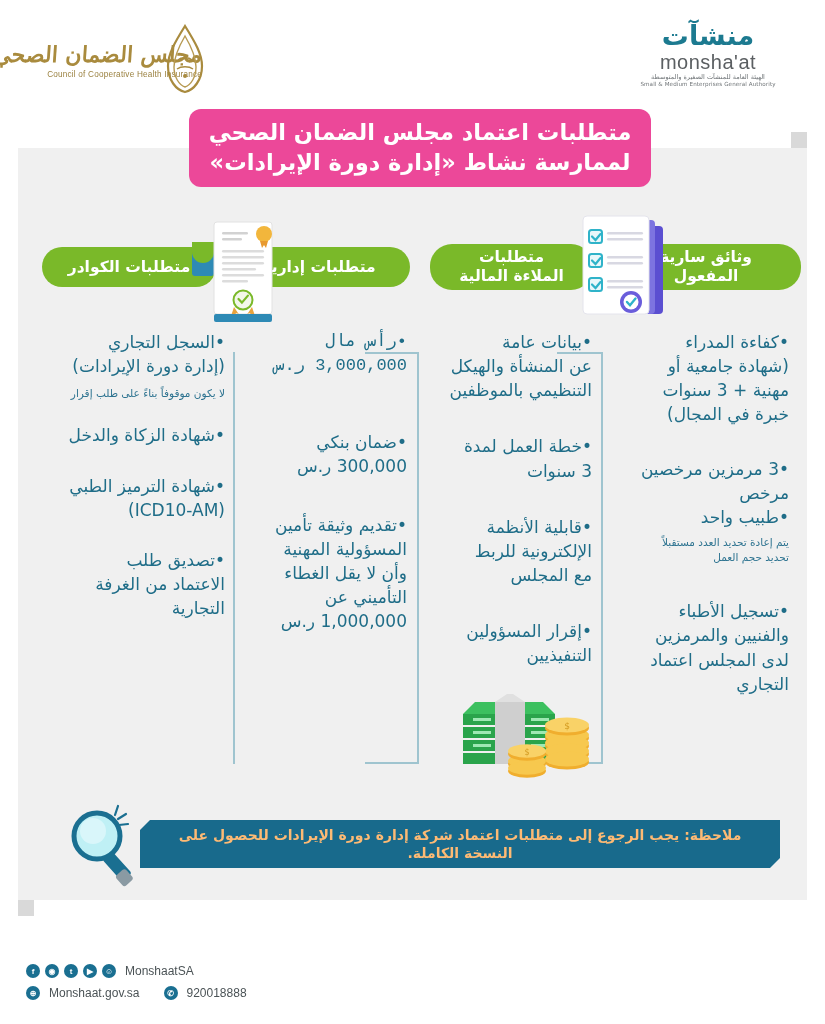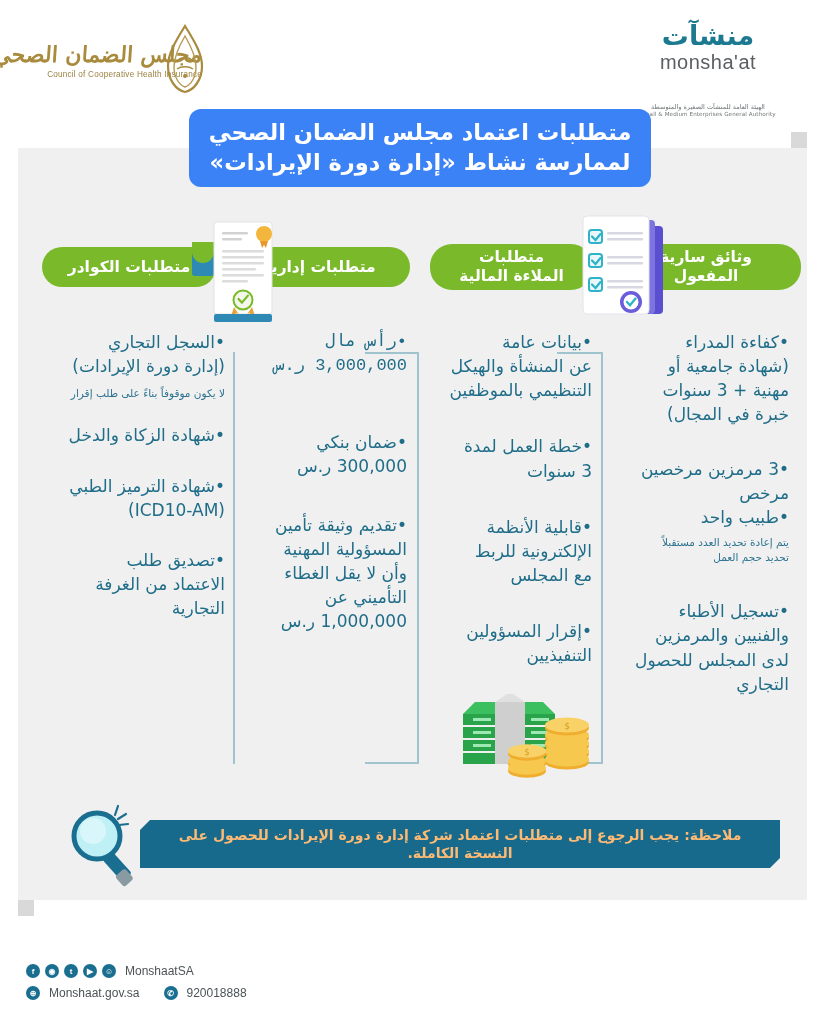--- a/index.html
+++ b/index.html
@@ -81,21 +81,20 @@
     letter-spacing: 0.5px;
     line-height: 1.1;
     margin-top: 2px;
     font-family: "Liberation Sans", sans-serif;
   }
   .logo-monshaat-sub-ar {
     font-size: 6.5px;
     color: #6f7477;
     line-height: 1.25;
     direction: rtl;
-    margin-top: 30px;
   }
   .logo-monshaat-sub-en {
     font-size: 5.6px;
     color: #6f7477;
     line-height: 1.25;
     letter-spacing: 0.1px;
   }
 
   
   .panel {
@@ -115,21 +114,21 @@
     left: 0; bottom: -16px;
     width: 16px; height: 16px;
     background: #d9d9d9;
   }
 
   
   .title-banner {
     position: absolute;
     left: 189px; top: 109px;
     width: 462px; height: 78px;
-    background: #3b82f6;
+    background: #ec4899;
     border-radius: 12px;
     display: flex;
     flex-direction: column;
     align-items: center;
     justify-content: center;
     padding: 0 8px;
     z-index: 5;
   }
   .title-line {
     color: #ffffff;
@@ -491,21 +490,21 @@
       <div>مرخص</div>
       <div>•طبيب واحد</div>
     </div>
     <div class="col-note" style="margin-top:0; margin-bottom:34px;">
       <div>يتم إعادة تحديد العدد مستقبلاً</div>
       <div>تحديد حجم العمل</div>
     </div>
     <div class="col-item">
       <div>•تسجيل الأطباء</div>
       <div>والفنيين والمرمزين</div>
-      <div>لدى المجلس للحصول</div>
+      <div>لدى المجلس اعتماد</div>
       <div>التجاري</div>
     </div>
   </div>
 
   <div class="note-banner">
     <span class="note-text">ملاحظة: يجب الرجوع إلى متطلبات اعتماد شركة إدارة دورة الإيرادات للحصول على النسخة الكاملة.</span>
   </div>
 
   <div class="footer">
     <div class="footer-row">

